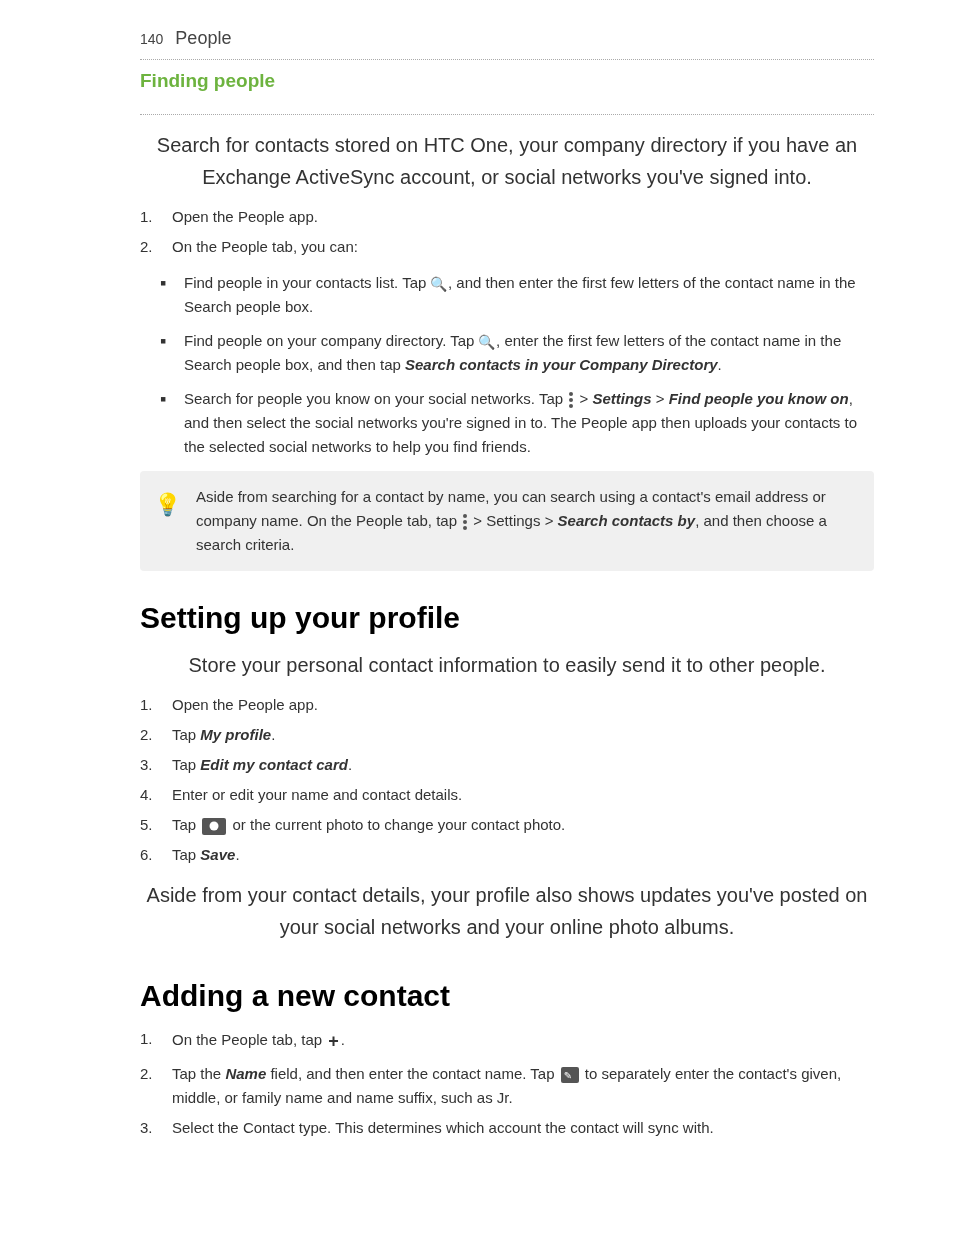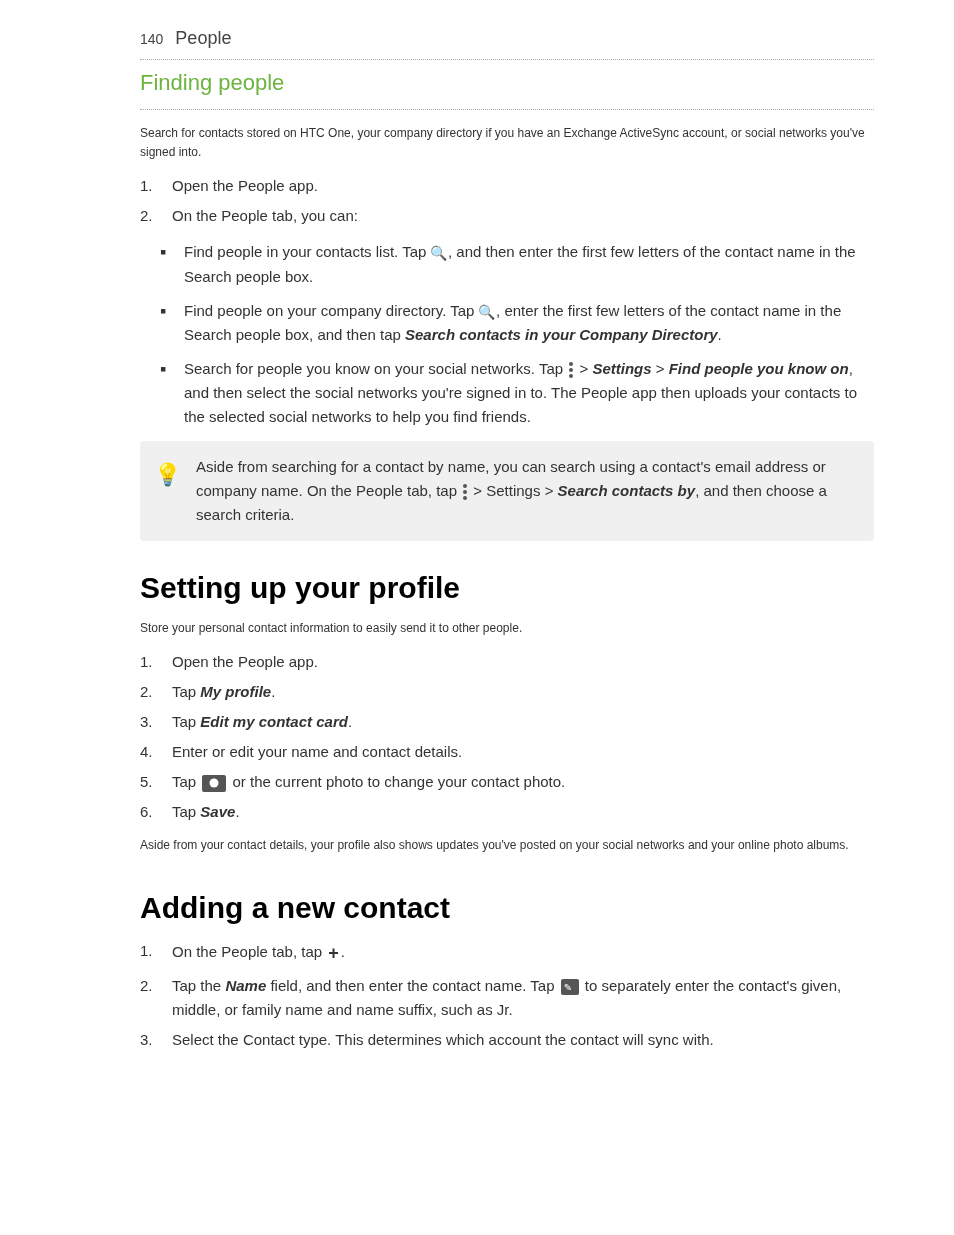--- a/index.html
+++ b/index.html
@@ -28,35 +28,36 @@
       font-size: 18px;
       color: #444;
     }
     .divider-top {
       border: none;
       border-top: 1.5px dotted #aaa;
       margin-bottom: 10px;
     }
     .section-title-green {
       color: #6db33f;
-      font-size: 22px;
-      font-weight: normal;
-      margin-bottom: 13px;
+      font-size: 19px;
+      font-weight: bold;
+      margin-bottom: 22px;
     }
     .divider-bottom-section {
       border: none;
       border-top: 1.5px dotted #aaa;
       margin-top: 6px;
       margin-bottom: 14px;
     }
     .body-text {
-      font-size: 12px;
+      font-size: 20px;
       color: #333;
       line-height: 1.6;
       margin-bottom: 12px;
+      text-align: center;
     }
     .numbered-list {
       list-style: none;
       margin-left: 0;
       margin-bottom: 12px;
     }
     .numbered-list > li {
       display: flex;
       gap: 10px;
       margin-bottom: 6px;

